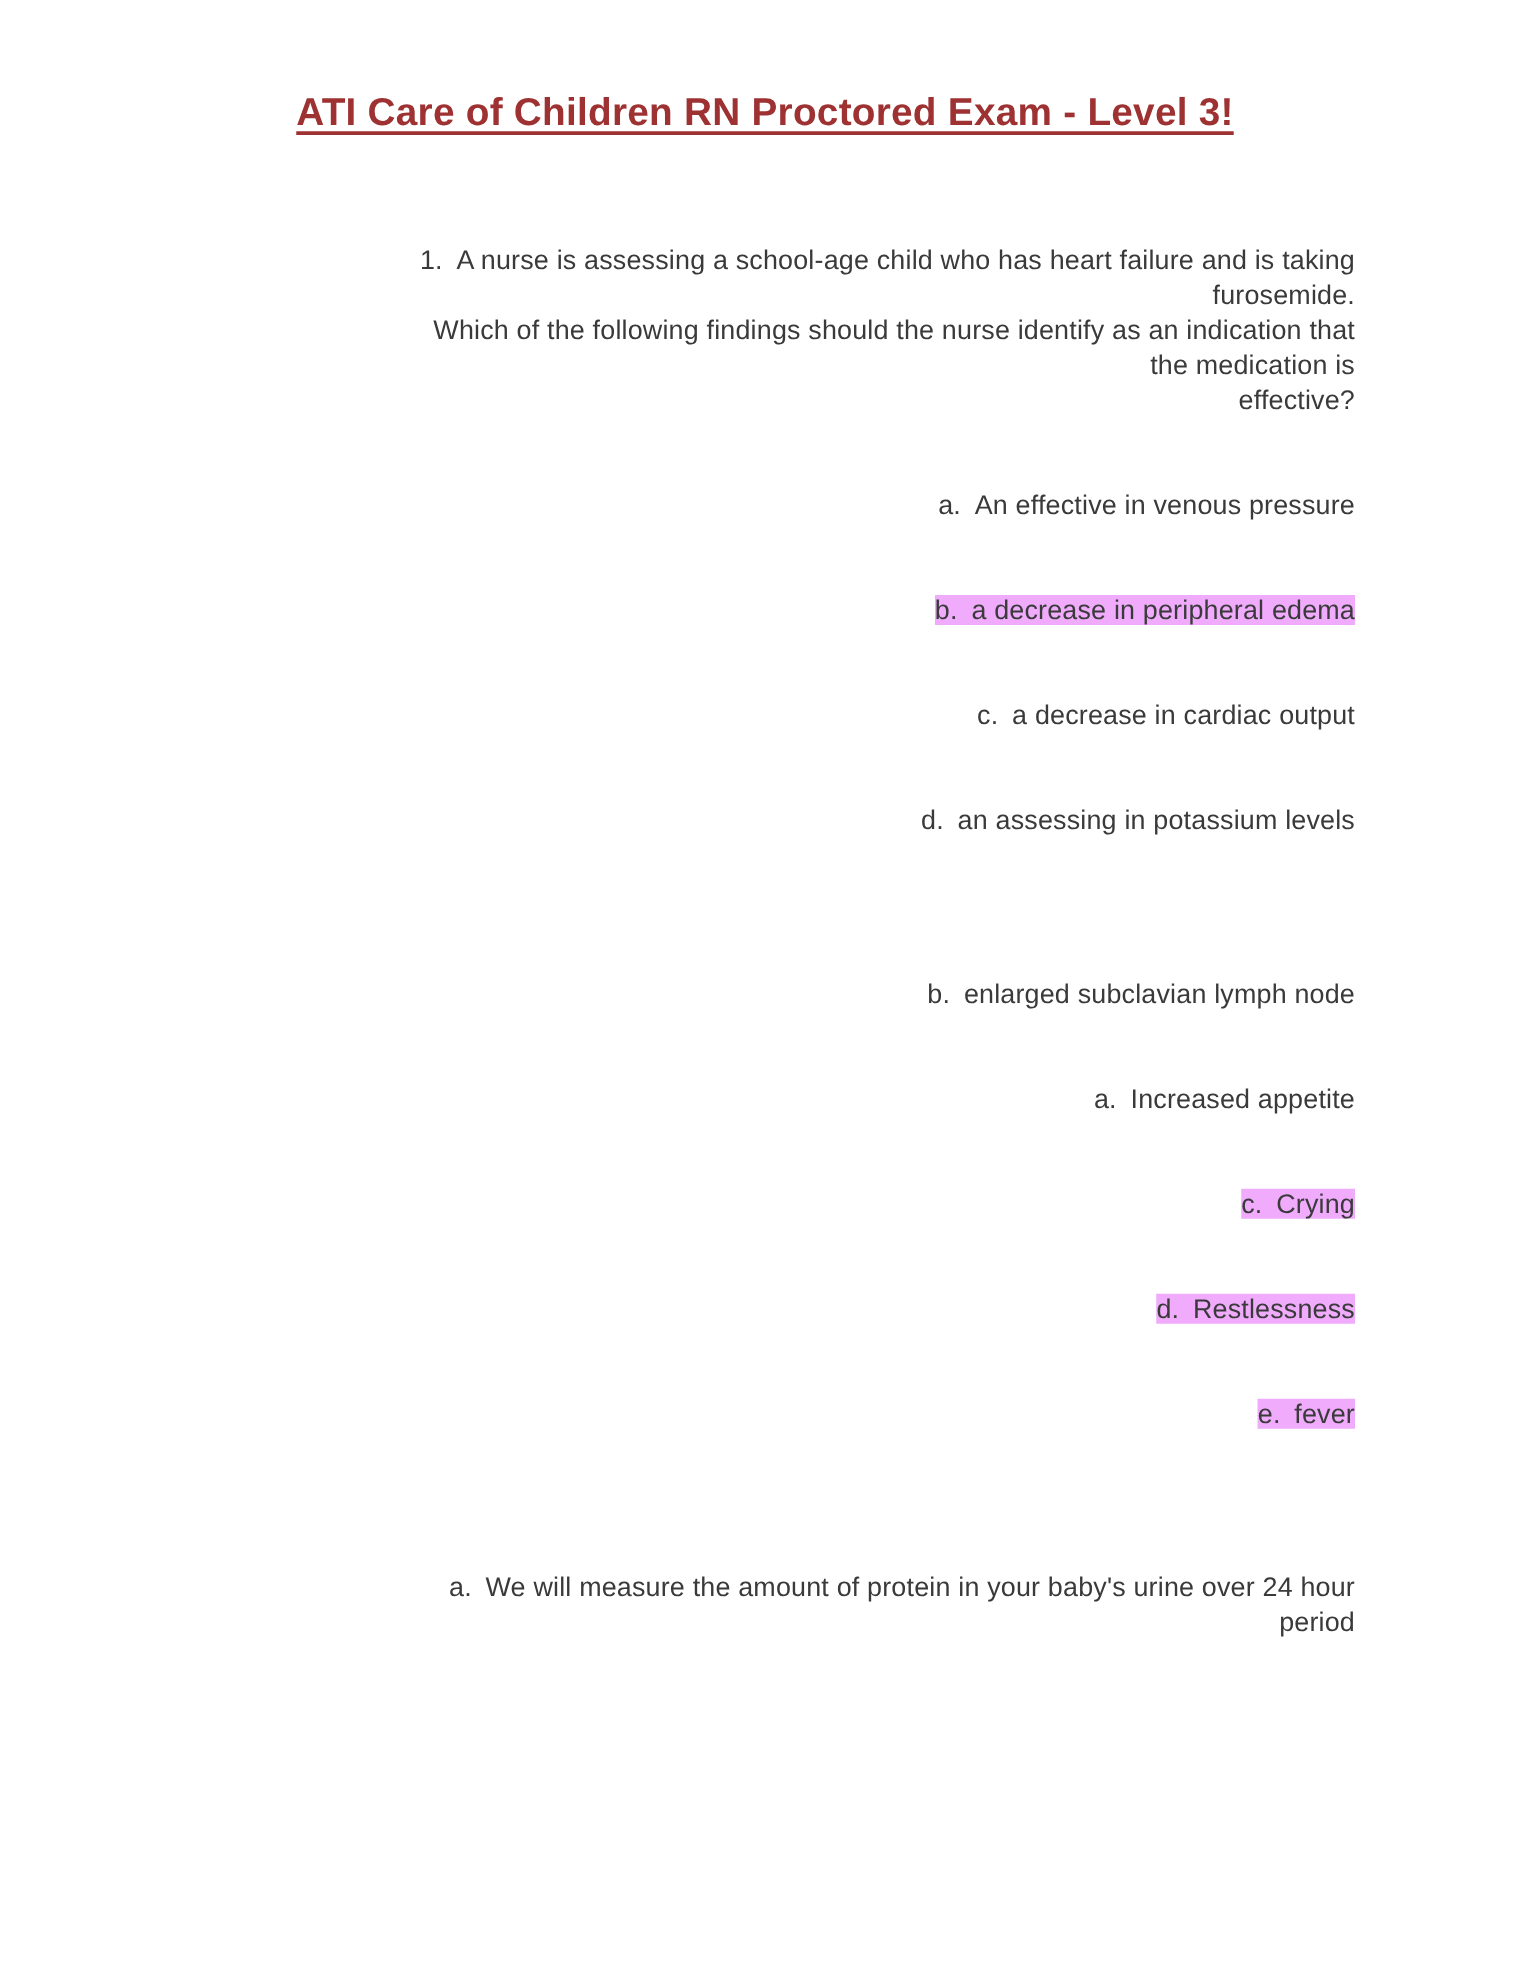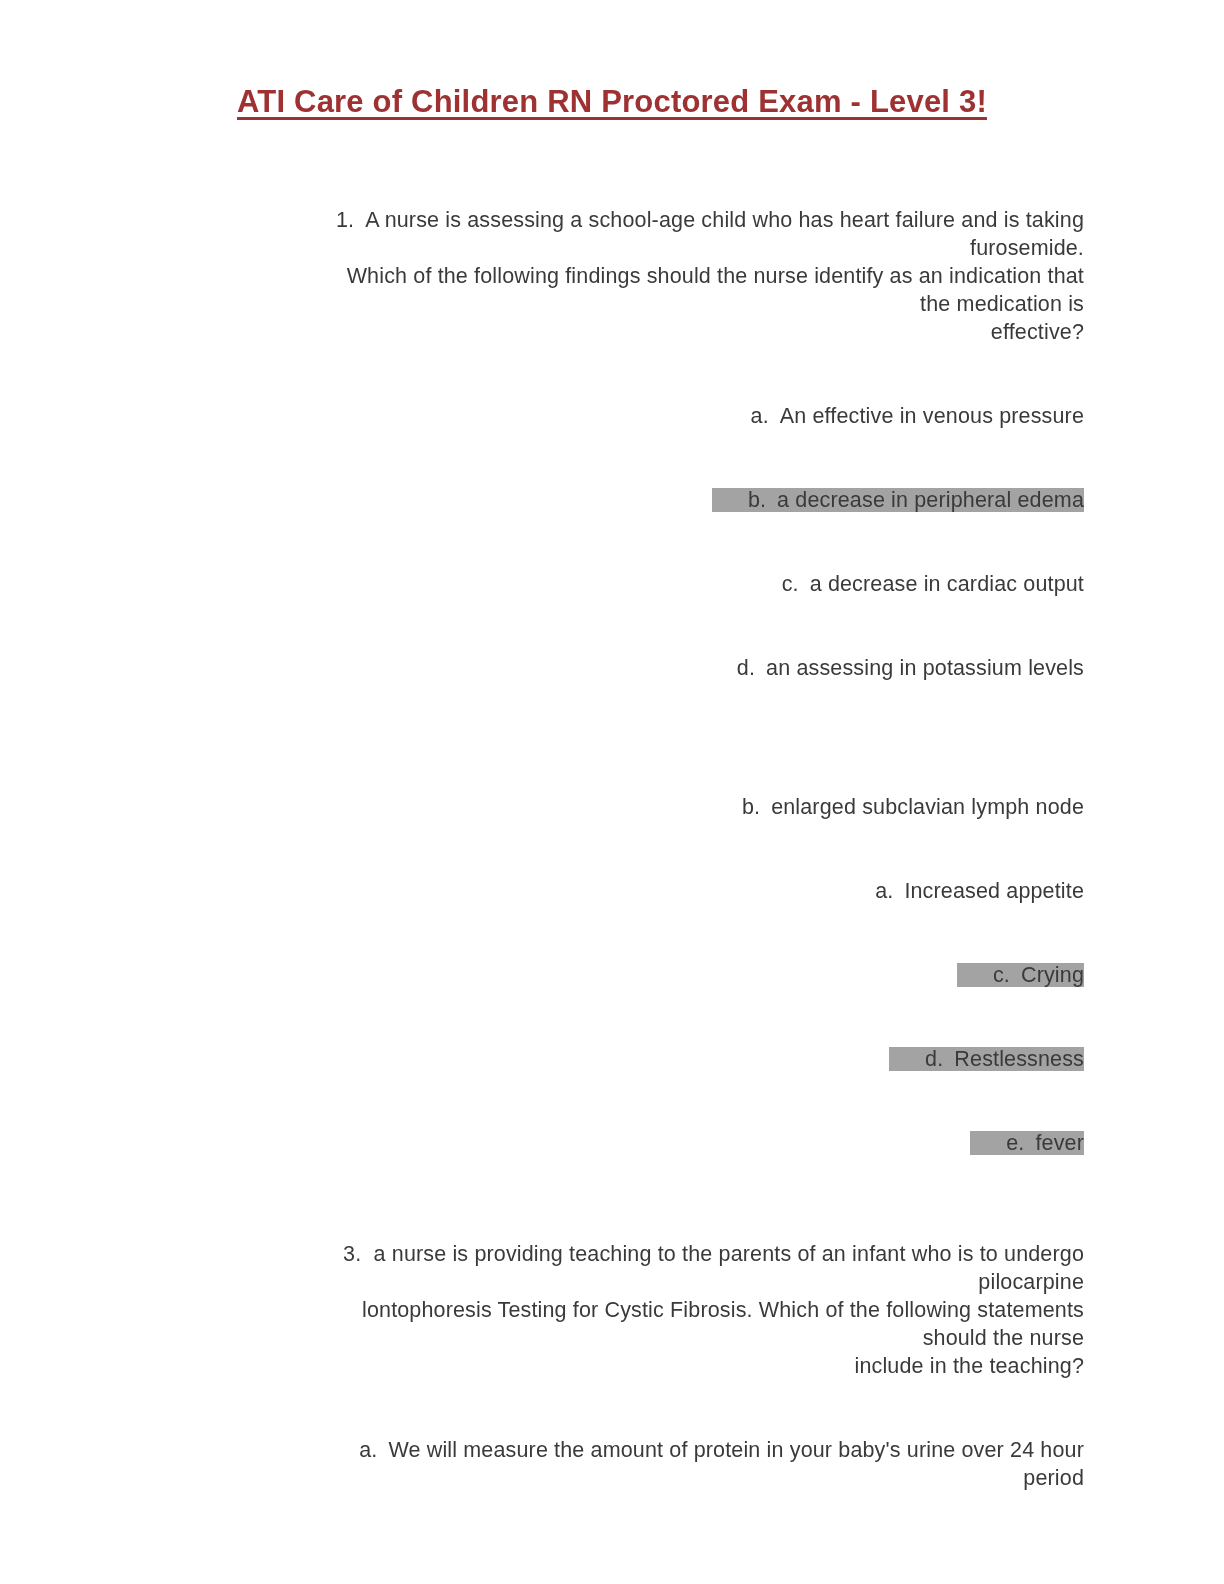--- a/index.html
+++ b/index.html
@@ -7,21 +7,21 @@
     position: relative;
     width: 1224px;
     min-height: 1584px;
     margin: 0 auto;
     background: #ffffff;
     box-sizing: border-box;
     padding-top: 68px;
     font-family: "Liberation Sans", sans-serif;
   }
   .title {
-    margin: 12px;
+    margin: 0;
     text-align: center;
     color: #9e3132;
     font-size: 31px;
     font-weight: bold;
     line-height: 1.42;
     letter-spacing: 0.2px;
   }
   .title-line {
     display: block;
     text-decoration: underline;
@@ -35,21 +35,21 @@
     line-height: 28px;
     letter-spacing: 0.15px;
   }
   .question { margin-bottom: 55px; text-align: right; }
   .stem {
     margin: 0 0 28px 0;
     white-space: pre-wrap;
   }
   .option { white-space: pre-wrap; }
   .opt-label { margin-right: 11px; }
-  .highlight { background: #a3a3a3; padding-left: 36px; }
+  .highlight { background: #f0abfc; }
 </style>
 </head>
 <body>
 
 <div class="page">
 
   <h1 class="title">
     <span class="title-line">ATI Care of Children RN Proctored Exam - Level 3!</span>
   </h1>
 
@@ -91,25 +91,20 @@
         <div class="option">
           <span class="opt highlight"><span class="opt-label">d.</span><span class="opt-text">Restlessness</span></span>
         </div>
         <div class="option">
           <span class="opt highlight"><span class="opt-label">e.</span><span class="opt-text">fever</span></span>
         </div>
       </div>
     </section>
 
     <section class="question">
-      <p class="stem">3.  a nurse is providing teaching to the parents of an infant who is to undergo
-pilocarpine
-lontophoresis Testing for Cystic Fibrosis. Which of the following statements
-should the nurse
-include in the teaching?</p>
       <div class="options">
         <div class="option">
           <span class="opt"><span class="opt-label">a.</span><span class="opt-text">We will measure the amount of protein in your baby's urine over 24 hour
 period</span></span>
         </div>
 
       </div>
     </section>
 
   </div>

